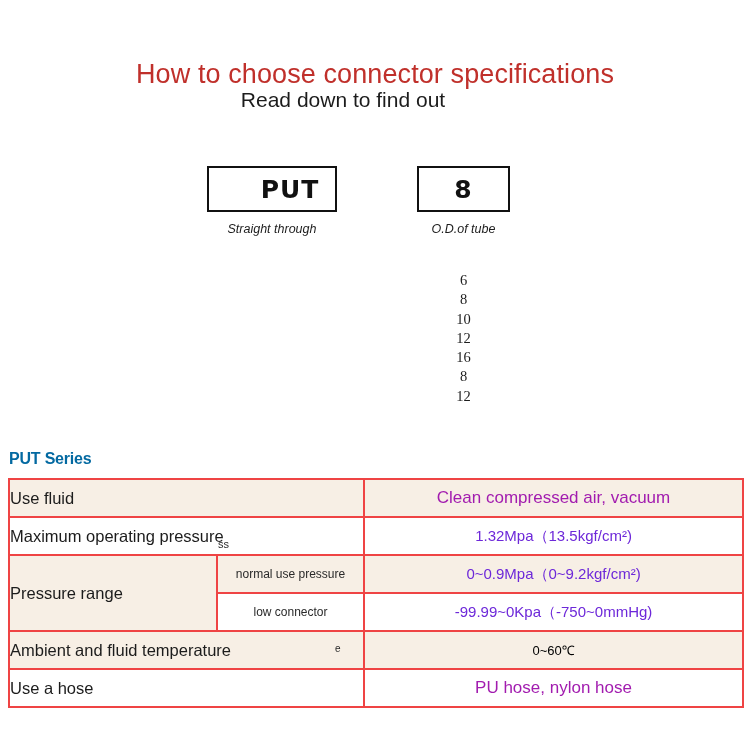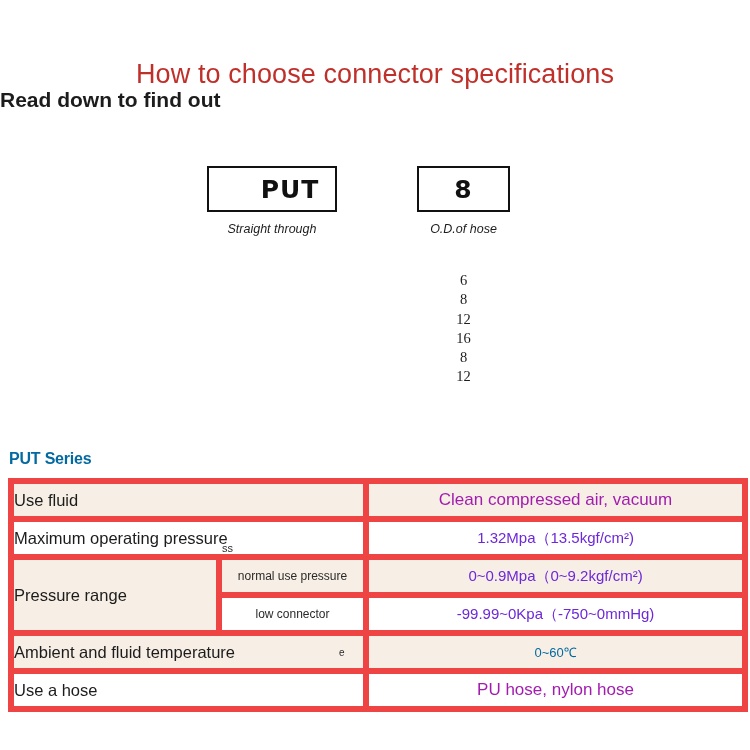--- a/index.html
+++ b/index.html
@@ -28,23 +28,23 @@
     color: #c0302b;
     letter-spacing: 0.1px;
     line-height: 1.1;
     margin-top: 12px;
   }
   .page-subtitle {
     position: absolute;
     left: 0;
     top: 88px;
     width: 686px;
-    text-align: left;
+    text-align: center;
     font-size: 21px;
-    font-weight: 700;
+    font-weight: 400;
     color: #1c1c1c;
     line-height: 1.1;
   }
 
   
   .code-box {
     position: absolute;
     border: 2px solid #111111;
     background: #ffffff;
     box-sizing: border-box;
@@ -118,21 +118,21 @@
   }
   .spec-table {
     position: absolute;
     left: 8px;
     top: 478px;
     width: 734px;
     border-collapse: collapse;
     table-layout: fixed;
   }
   .spec-table td {
-    border: 6px solid #ef4444;
+    border: 2px solid #ef4444;
     padding: 0;
     height: 38px;
     vertical-align: middle;
     box-sizing: border-box;
   }
   .row-shaded td { background: #f7efe5; }
   .row-plain  td { background: #ffffff; }
 
   .cell-label {
     font-size: 16.5px;
@@ -151,21 +151,21 @@
     color: #6d28d9;
     text-align: center;
   }
   .cell-value-lg {
     font-size: 17px;
     color: #a21caf;
     text-align: center;
   }
   .cell-value-sm {
     font-size: 13px;
-    color: #0369a1;
+    color: #000000;
     text-align: center;
   }
   
   .artifact {
     position: absolute;
     font-size: 11px;
     color: #2a2a2a;
     pointer-events: none;
   }
   #artifact-pressure { left: 208px; top: 20px; }
@@ -179,25 +179,26 @@
 <div class="page-subtitle">Read down to find out</div>
 
 <div class="code-box" id="box-series">
   <span class="code-box-text">PUT</span>
 </div>
 <div class="box-caption" id="caption-series">Straight through</div>
 
 <div class="code-box" id="box-size">
   <span class="code-box-text">8</span>
 </div>
-<div class="box-caption" id="caption-size">O.D.of hose</div>
+<div class="box-caption" id="caption-size">O.D.of tube</div>
 
 <div class="option-list" id="tube-size-options">
   <div class="option-item">6</div>
   <div class="option-item">8</div>
+  <div class="option-item">10</div>
   <div class="option-item">12</div>
   <div class="option-item">16</div>
   <div class="option-item">8</div>
   <div class="option-item">12</div>
 </div>
 
 <div class="table-heading">PUT Series</div>
 
 <table class="spec-table">
   <colgroup>

